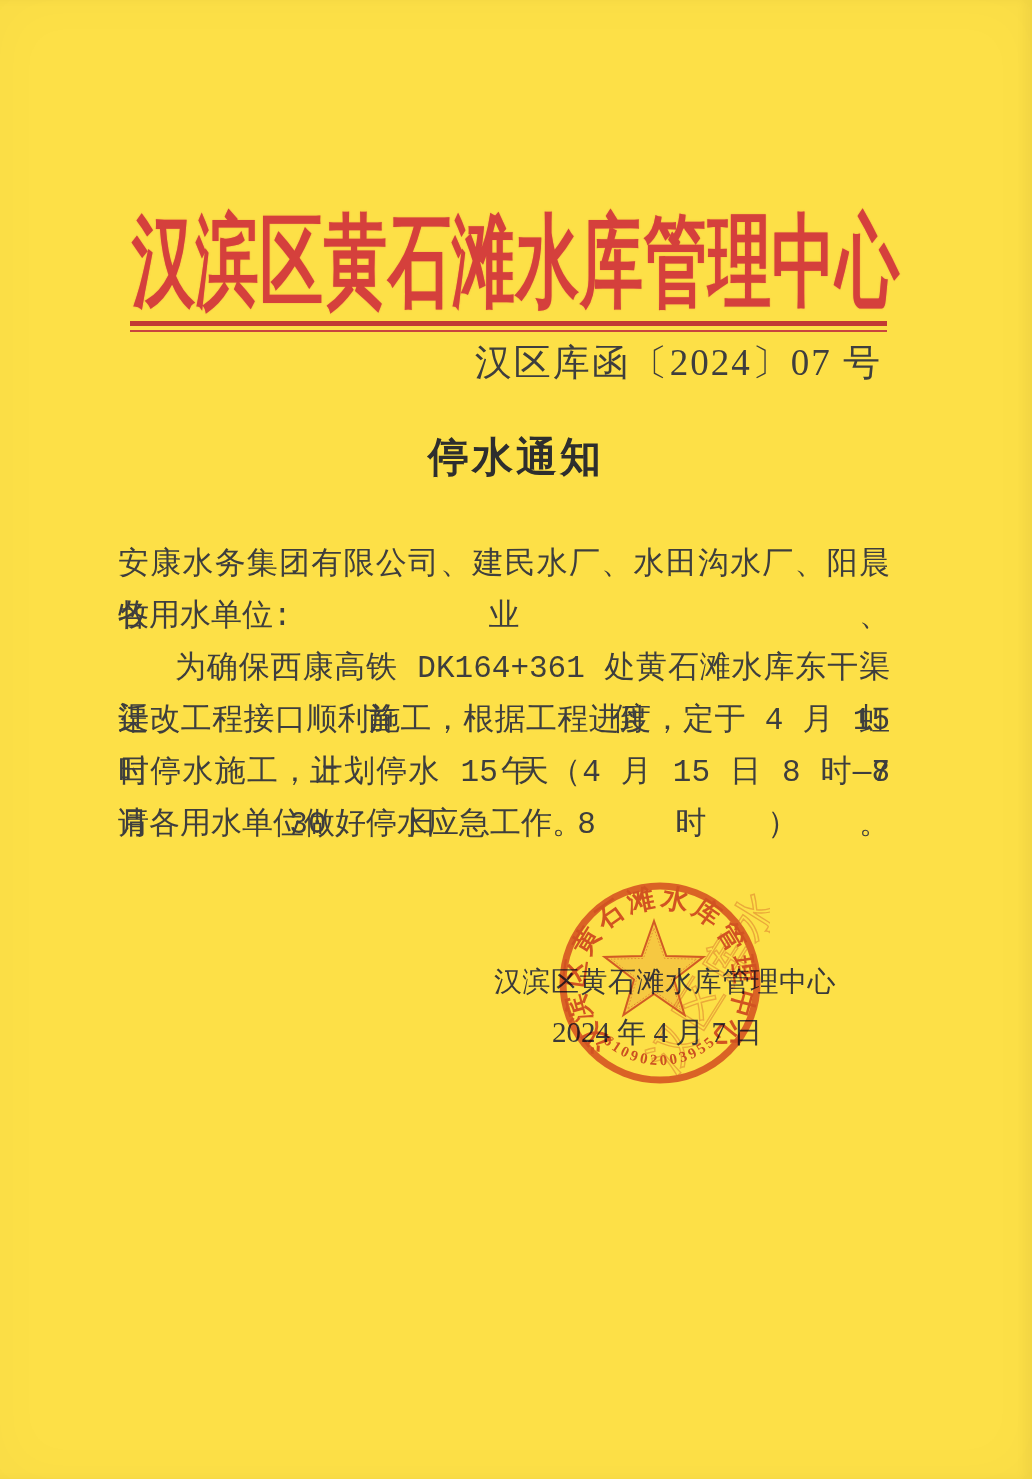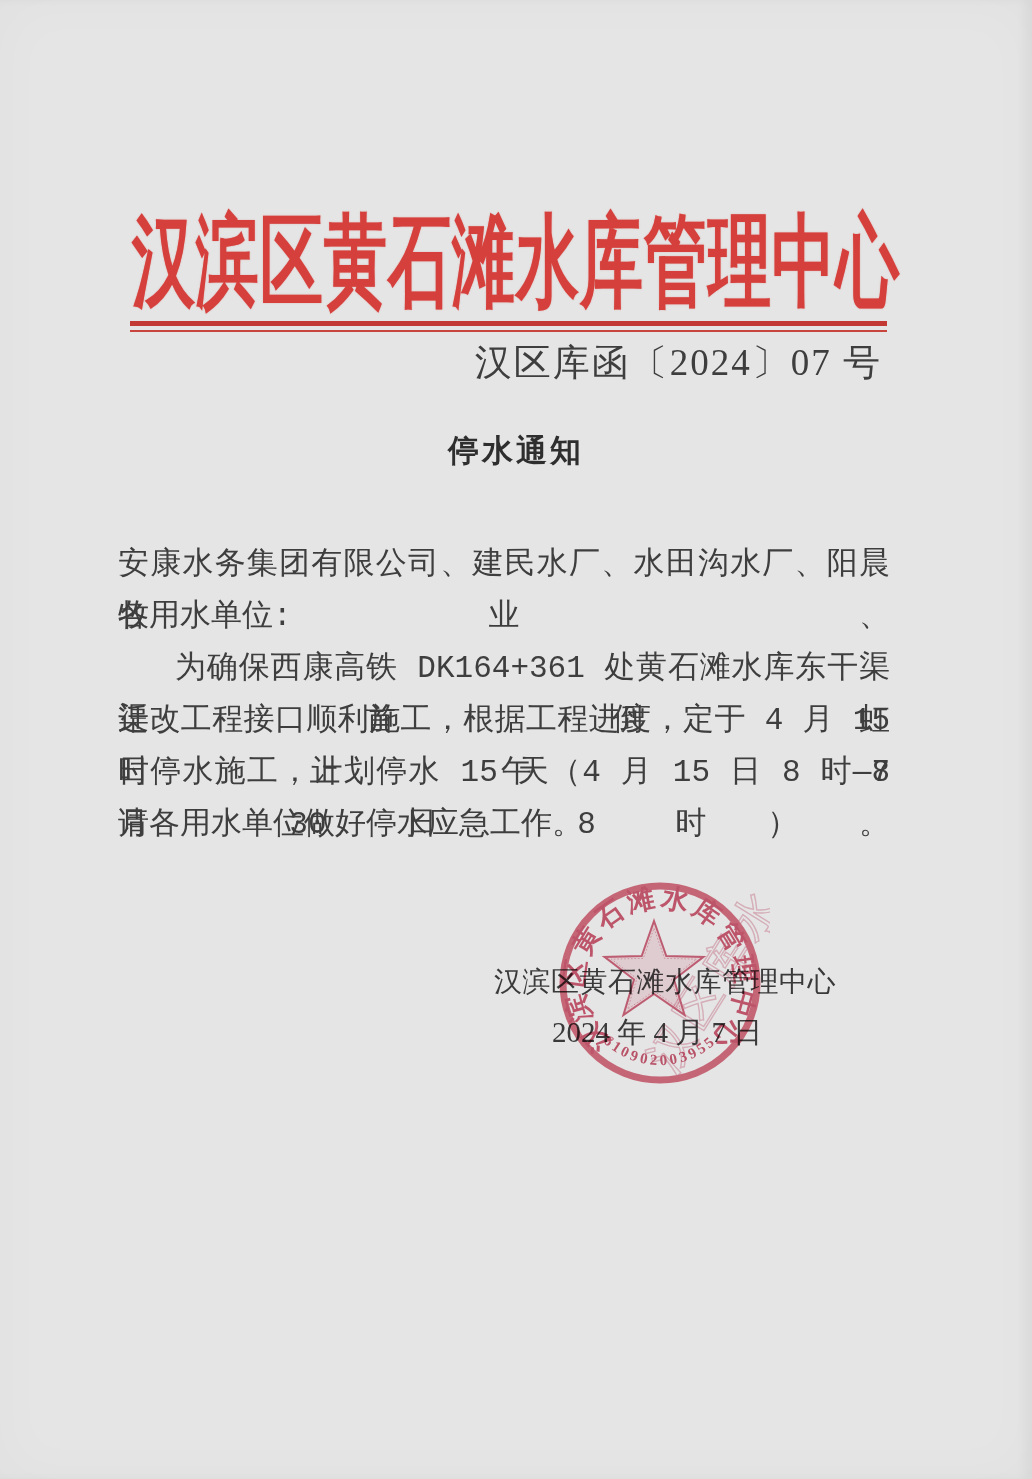--- a/index.html
+++ b/index.html
@@ -1,21 +1,21 @@
 <!DOCTYPE html>
 <html><head>
 <meta charset="utf-8">
 <style>
   html, body { margin: 0; padding: 0; background: #ffffff; }
   .page {
     position: relative;
     width: 1032px;
     height: 1479px;
     margin: 0 auto;
-    background: #e5e5e5;
+    background: #fde047;
     overflow: hidden;
     font-family: "Liberation Serif", "DejaVu Serif", serif;
     box-shadow: inset 0 0 60px rgba(0,0,0,0.025), inset -8px 0 10px rgba(0,0,0,0.035);
   }
   
   .letterhead {
     position: absolute;
     top: 194px; left: 0; right: 0;
     text-align: center;
     white-space: nowrap;
@@ -42,21 +42,21 @@
     color: #3e3e3e;
     letter-spacing: 2px;
     white-space: nowrap;
   }
   
   .title {
     position: absolute;
     top: 430px; left: 0; right: 0;
     margin: 0;
     text-align: center;
-    font-size: 31px;
+    font-size: 41px;
     font-weight: bold;
     color: #2e2e2e;
     letter-spacing: 3px;
   }
   
   .body-block {
     position: absolute;
     top: 539px; left: 118px; width: 772px;
     color: #3e3e3e;
     font-size: 31px;

